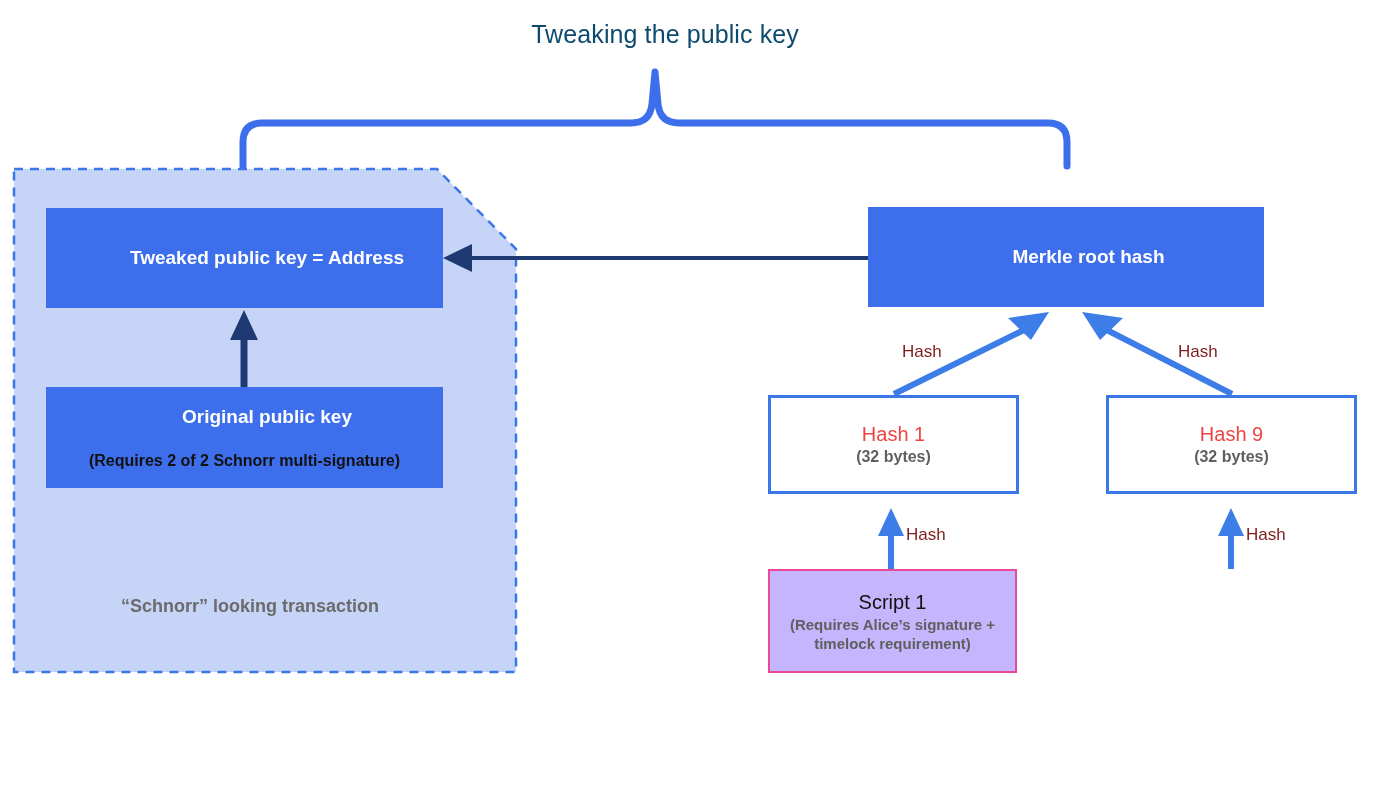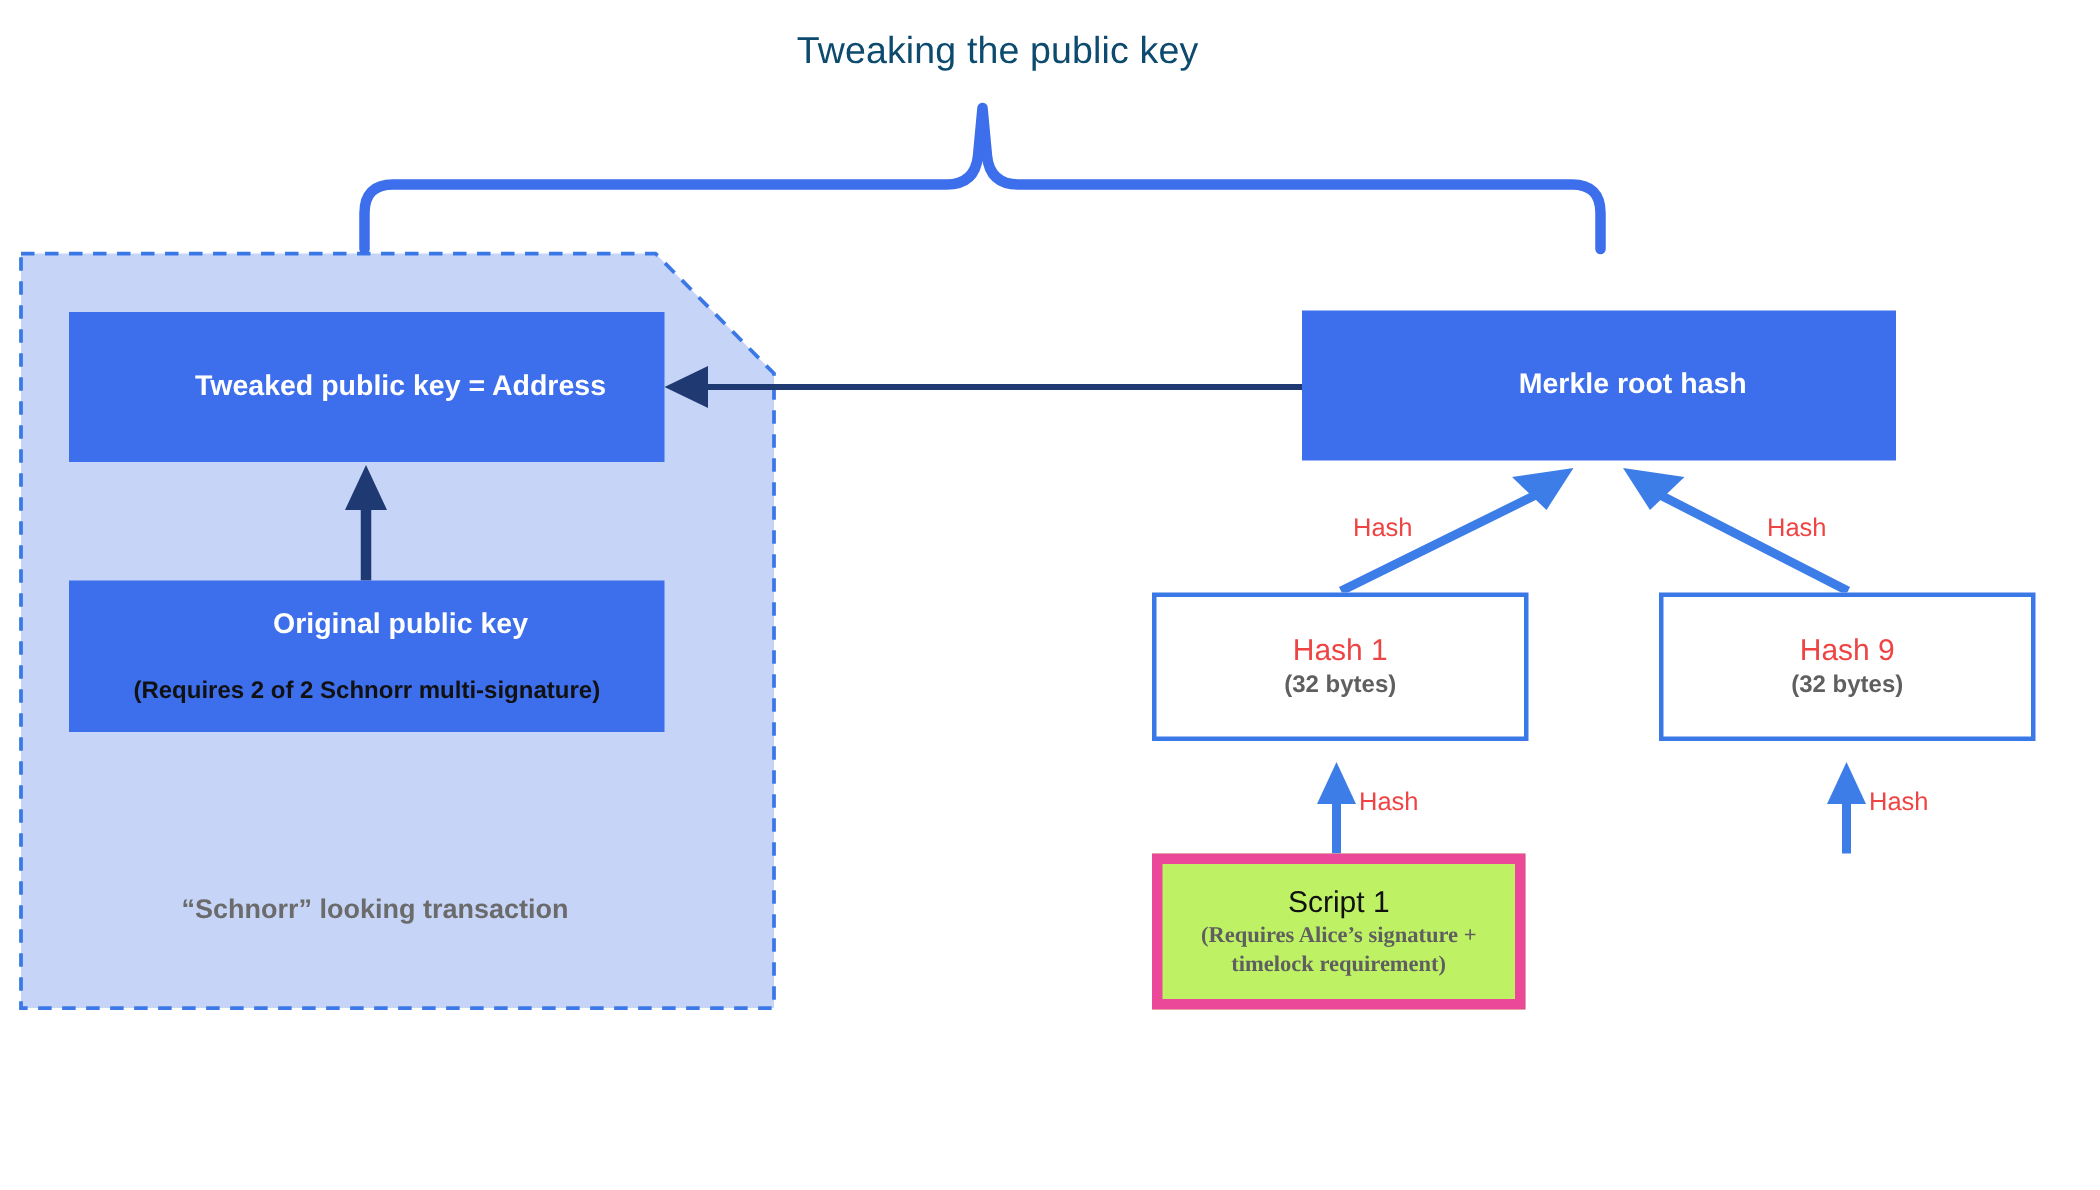--- a/index.html
+++ b/index.html
@@ -93,41 +93,40 @@
   }
   .box-white .sub-line {
     font-size: 16px;
     font-weight: bold;
     color: #5f5f5f;
     line-height: 20px;
   }
 
   
   .box-light {
-    background: #bef264;
-    border: 7px solid #ec4899;
+    background: #c4b5fd;
+    border: 2px solid #ec4899;
   }
   .box-light .title-line {
     font-size: 20px;
     font-weight: normal;
     color: #111111;
     line-height: 25px;
   }
   .box-light .sub-line {
     font-size: 15px;
     font-weight: bold;
     color: #5f5f5f;
     line-height: 19px;
-    font-family: Liberation Serif, serif;
   }
 
   .edge-label {
     position: absolute;
     font-size: 17px;
-    color: #ef4444;
+    color: #7f1d1d;
     white-space: nowrap;
   }
 
   
   #node-tweaked-key   { left: 46px;  top: 208px; width: 397px; height: 100px; }
   #node-original-key  { left: 46px;  top: 387px; width: 397px; height: 101px; }
   #node-merkle-root   { left: 868px; top: 207px; width: 396px; height: 100px; }
   #node-hash-1        { left: 768px; top: 395px; width: 251px; height: 99px; }
   #node-hash-2        { left: 1106px;top: 395px; width: 251px; height: 99px; }
   #node-script-1      { left: 768px; top: 569px; width: 249px; height: 104px; }

